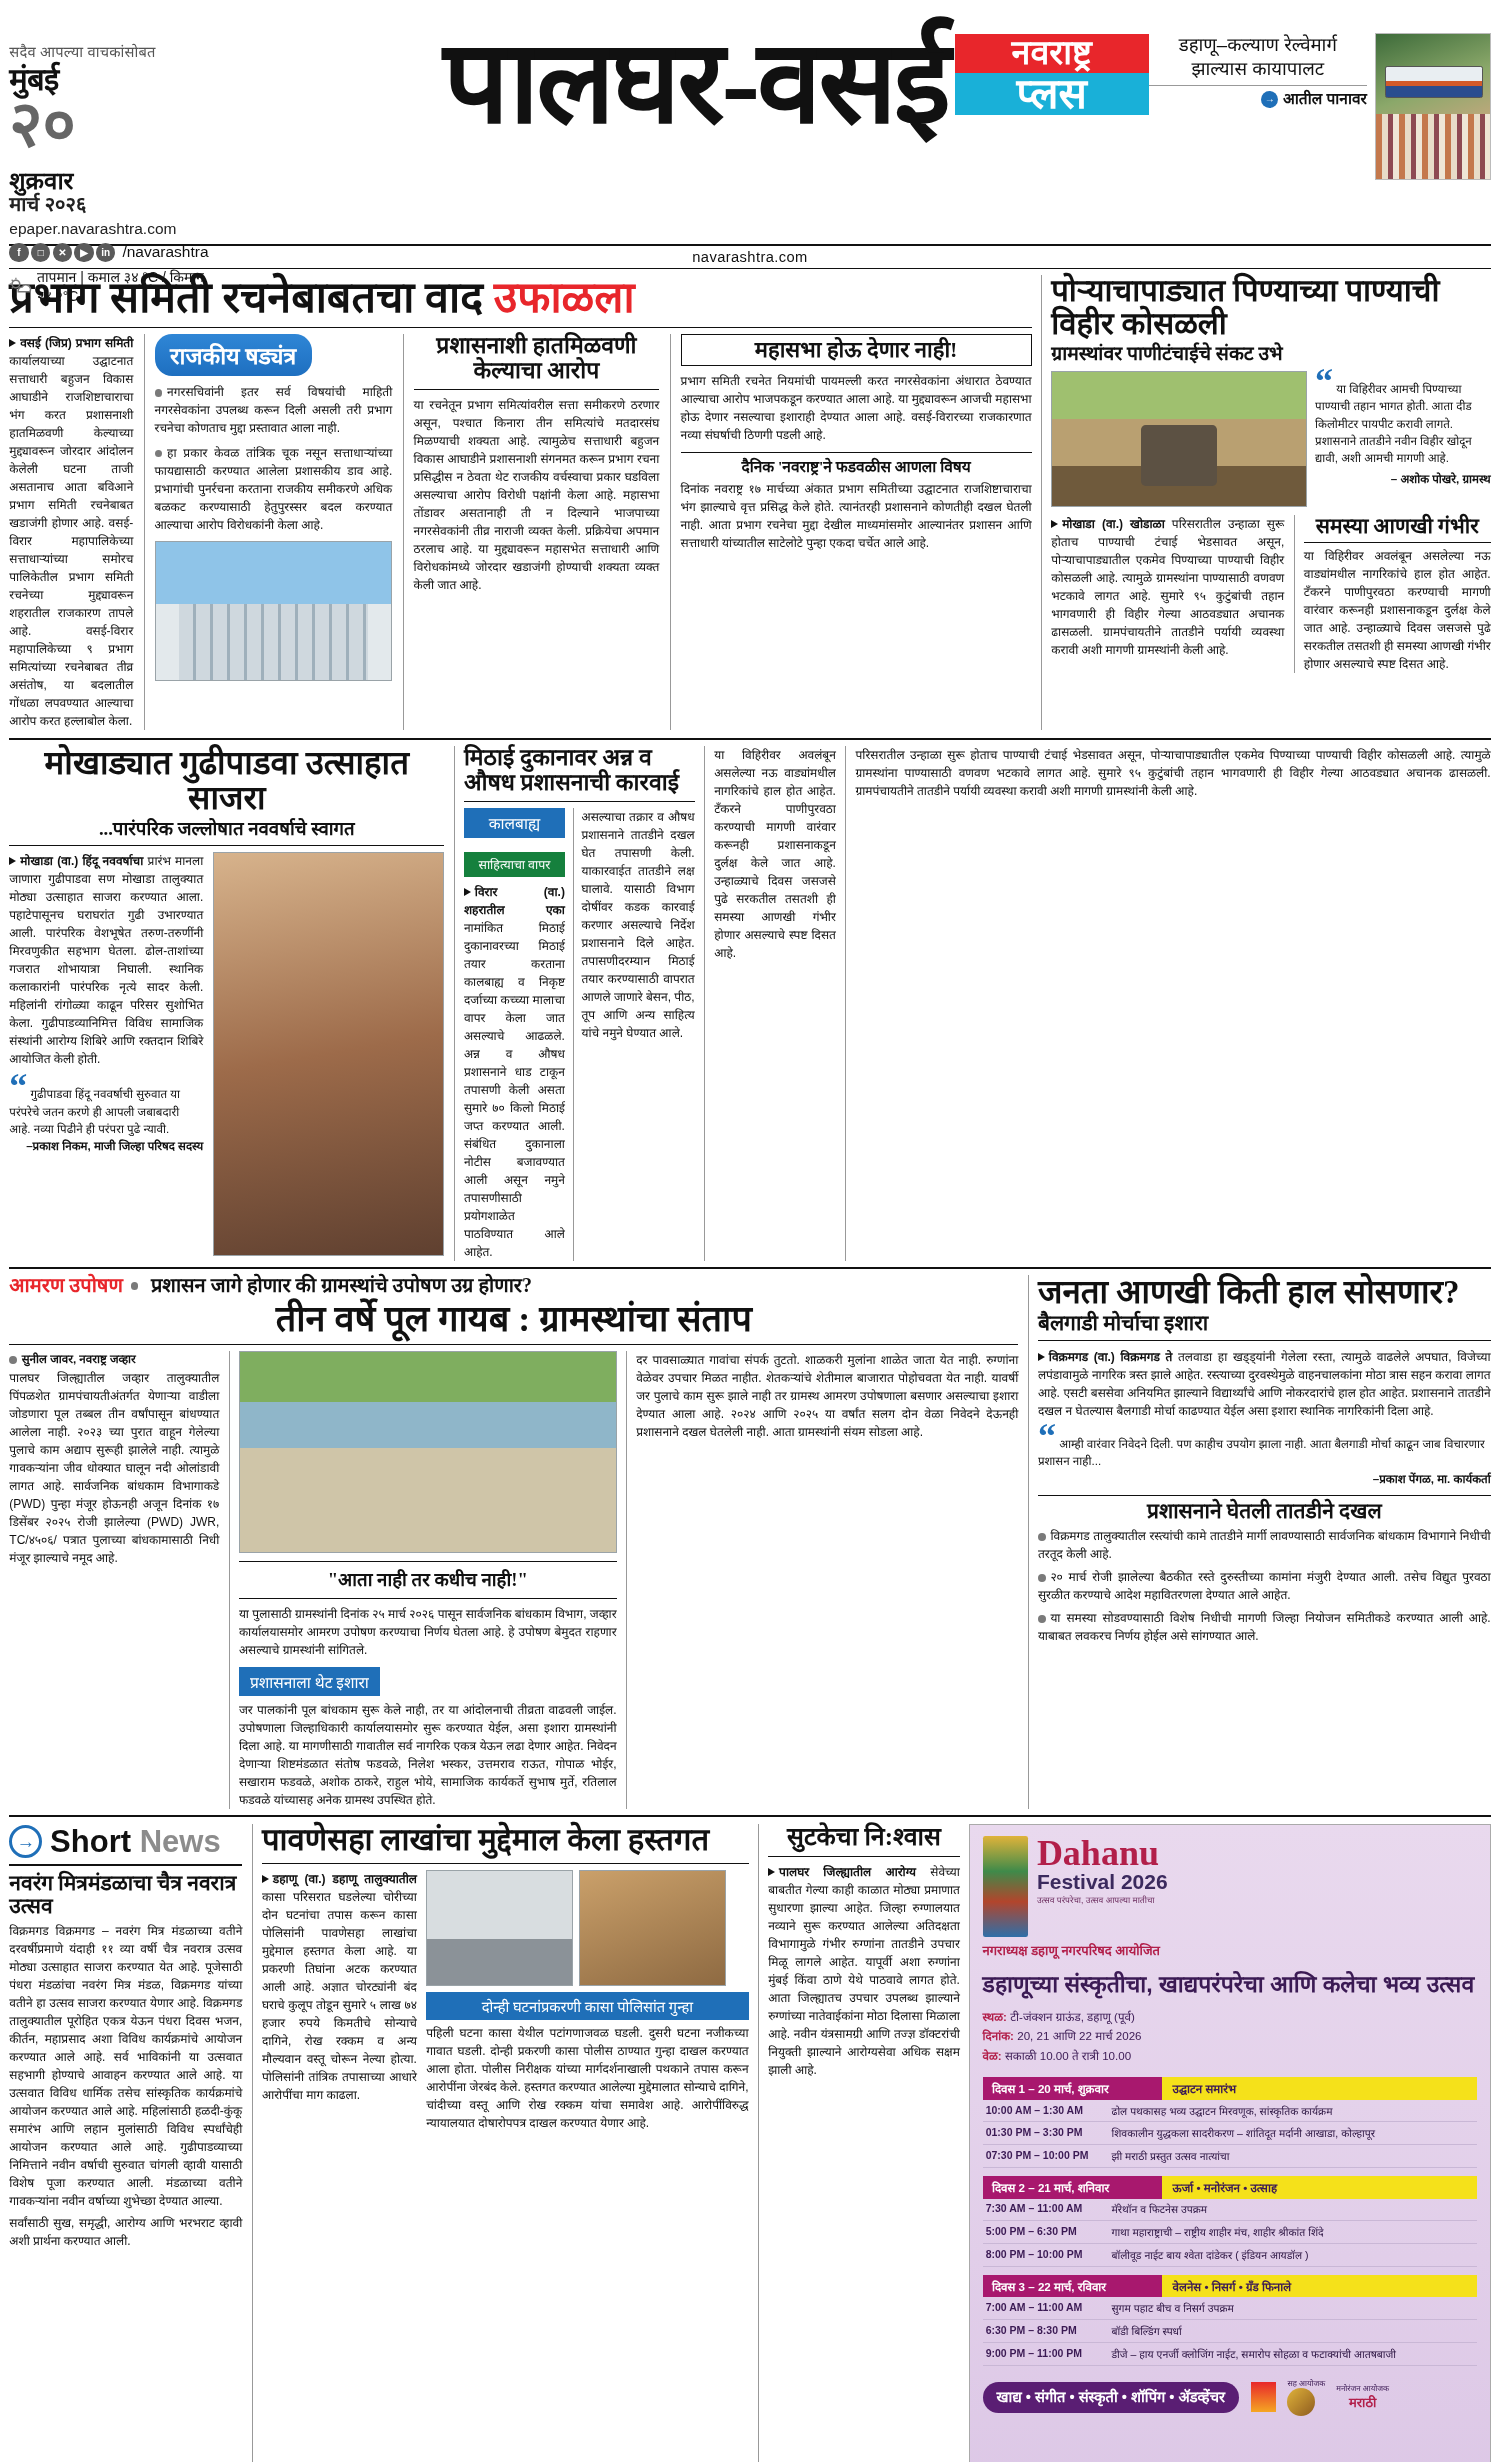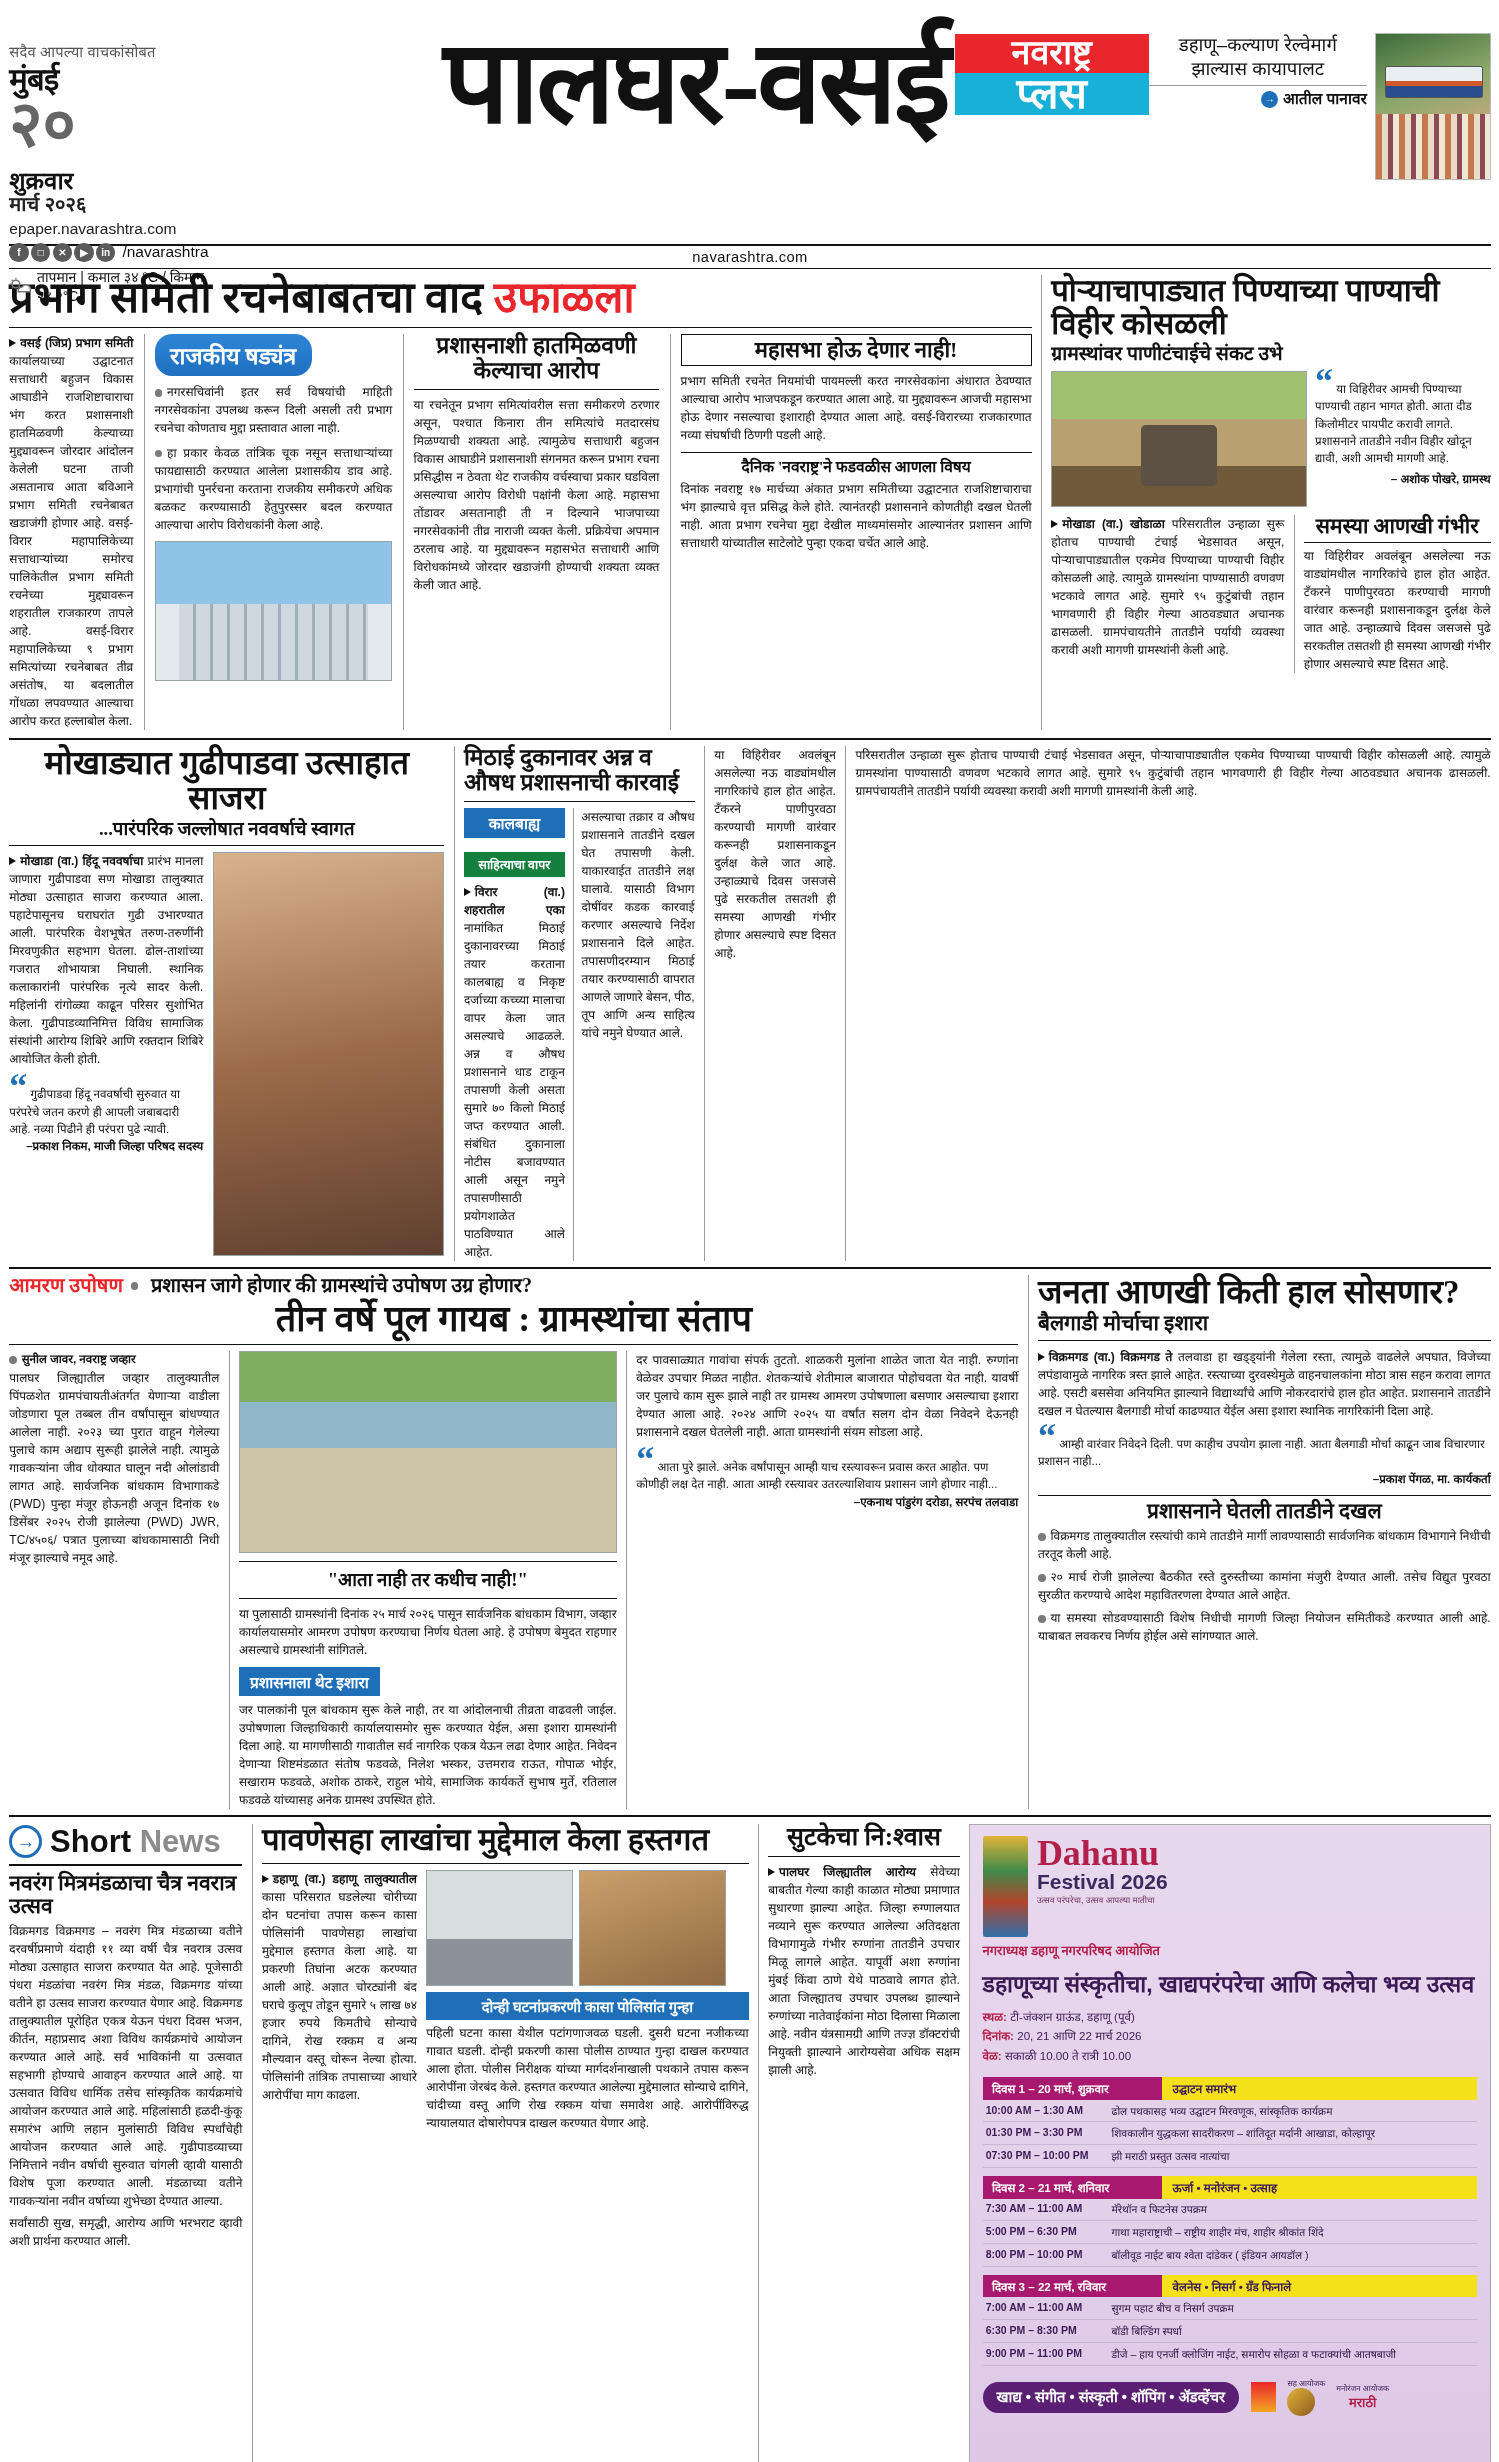--- a/index.html
+++ b/index.html
@@ -114,21 +114,21 @@
   .sd-right{ background:#f5e11a; color:#3b1a54; font-size:11.6px; font-weight:bold; padding:3.9px 11px; flex:1;}
   .sched-row { display:flex; gap:7.8px; font-size:10.5px; padding:3.9px 3.1px; border-bottom:0.8px solid #c9b7d6; align-items:flex-start;}
   .sr-time { color:#3b1a54; font-weight:bold; min-width:118px; }
   .sr-desc { color:#2a1240; }
   .ad-foot { display:flex; align-items:center; gap:12.4px; margin-top:12.4px;}
   .ad-pill { background:#5a1e73; color:#fff; border-radius:20px; padding:6.2px 14px; font-size:14.7px; font-weight:bold; line-height:1.25;}
   .ad-spons { display:flex; align-items:center; gap:11px; font-size:7.8px; color:#3b1a54; }
   .spons-logo { width:28px; height:28px; border-radius:50%;
                 background:linear-gradient(135deg,#e0b33a,#8e5b1f); }
 
-  .sec-badge { background:#1f6fb8; color:#fff; font-weight:bold; font-size:18px; padding:3.9px 11px;
+  .sec-badge { background:#1f6fb8; color:#fff; font-weight:normal; font-size:18px; padding:3.9px 11px;
                font-family:"Liberation Serif", serif; display:inline-block;}
   .pullquote { font-family:"Liberation Serif", serif; font-weight:bold; font-size:18.6px; text-align:center; line-height:1.25;}
 </style>
 </head>
 <body>
 
 <div class="page">
 
   <div class="masthead">
     <div class="mh-left">
@@ -319,25 +319,20 @@
         </div>
         <div class="vline" style="width:388px;padding-left:9.3px;">
           <div class="photo ph-river" style="height:202px;"></div>
           <div class="pullquote" style="margin-top:7.8px;border-top:0.8px solid #111;border-bottom:0.8px solid #111;padding:6.2px 0;">"आता नाही तर कधीच नाही!"</div>
           <div class="body-text" style="margin-top:6.2px;">या पुलासाठी ग्रामस्थांनी दिनांक २५ मार्च २०२६ पासून सार्वजनिक बांधकाम विभाग, जव्हार कार्यालयासमोर आमरण उपोषण करण्याचा निर्णय घेतला आहे. हे उपोषण बेमुदत राहणार असल्याचे ग्रामस्थांनी सांगितले.</div>
           <div class="sec-badge" style="margin-top:7.8px;font-size:15.5px;">प्रशासनाला थेट इशारा</div>
           <div class="body-text" style="margin-top:4.7px;">जर पालकांनी पूल बांधकाम सुरू केले नाही, तर या आंदोलनाची तीव्रता वाढवली जाईल. उपोषणाला जिल्हाधिकारी कार्यालयासमोर सुरू करण्यात येईल, असा इशारा ग्रामस्थांनी दिला आहे. या मागणीसाठी गावातील सर्व नागरिक एकत्र येऊन लढा देणार आहेत. निवेदन देणाऱ्या शिष्टमंडळात संतोष फडवळे, निलेश भस्कर, उत्तमराव राऊत, गोपाळ भोईर, सखाराम फडवळे, अशोक ठाकरे, राहुल भोये, सामाजिक कार्यकर्ते सुभाष मुर्ते, रतिलाल फडवळे यांच्यासह अनेक ग्रामस्थ उपस्थित होते.</div>
         </div>
         <div class="vline" style="flex:1;padding-left:9.3px;">
           <div class="body-text">दर पावसाळ्यात गावांचा संपर्क तुटतो. शाळकरी मुलांना शाळेत जाता येत नाही. रुग्णांना वेळेवर उपचार मिळत नाहीत. शेतकऱ्यांचे शेतीमाल बाजारात पोहोचवता येत नाही. यावर्षी जर पुलाचे काम सुरू झाले नाही तर ग्रामस्थ आमरण उपोषणाला बसणार असल्याचा इशारा देण्यात आला आहे. २०२४ आणि २०२५ या वर्षांत सलग दोन वेळा निवेदने देऊनही प्रशासनाने दखल घेतलेली नाही. आता ग्रामस्थांनी संयम सोडला आहे.</div>
-          <div class="quotebox" style="margin-top:7.8px;">
-            <span class="qmark">“</span>
-            <span>आता पुरे झाले. अनेक वर्षांपासून आम्ही याच रस्त्यावरून प्रवास करत आहोत. पण कोणीही लक्ष देत नाही. आता आम्ही रस्त्यावर उतरल्याशिवाय प्रशासन जागे होणार नाही...</span>
-            <div style="text-align:right;font-weight:bold;">–एकनाथ पांडुरंग दरोडा, सरपंच तलवाडा</div>
-          </div>
         </div>
       </div>
     </div>
 
     <div class="col vline" style="flex:1;padding-left:9.3px;">
       <div class="hl" style="font-size:33px;">जनता आणखी किती हाल सोसणार?</div>
       <div class="hl" style="font-size:21px;margin-top:1.6px;">बैलगाडी मोर्चाचा इशारा</div>
       <div class="rule" style="margin:6.2px 0;"></div>
       <div class="body-text"><span class="tri"></span><b>विक्रमगड (वा.) विक्रमगड ते</b> <span>तलवाडा हा खड्ड्यांनी गेलेला रस्ता, त्यामुळे वाढलेले अपघात, विजेच्या लपंडावामुळे नागरिक त्रस्त झाले आहेत. रस्त्याच्या दुरवस्थेमुळे वाहनचालकांना मोठा त्रास सहन करावा लागत आहे. एसटी बससेवा अनियमित झाल्याने विद्यार्थ्यांचे आणि नोकरदारांचे हाल होत आहेत. प्रशासनाने तातडीने दखल न घेतल्यास बैलगाडी मोर्चा काढण्यात येईल असा इशारा स्थानिक नागरिकांनी दिला आहे.</span></div>
       <div class="quotebox" style="margin-top:6.2px;">

